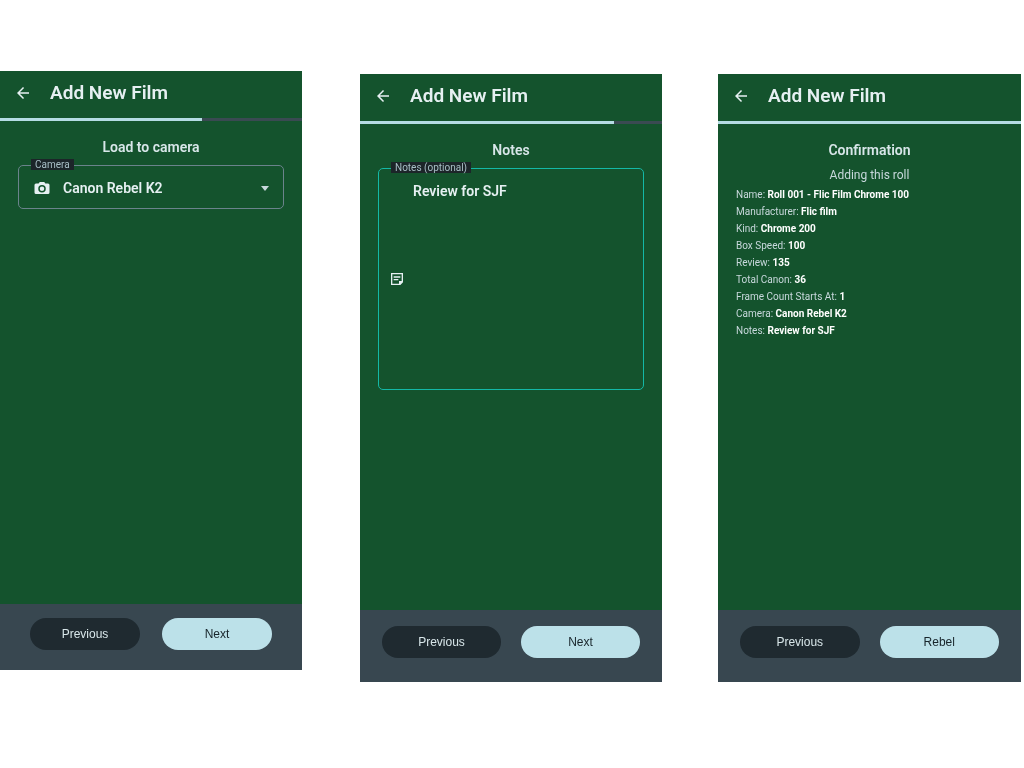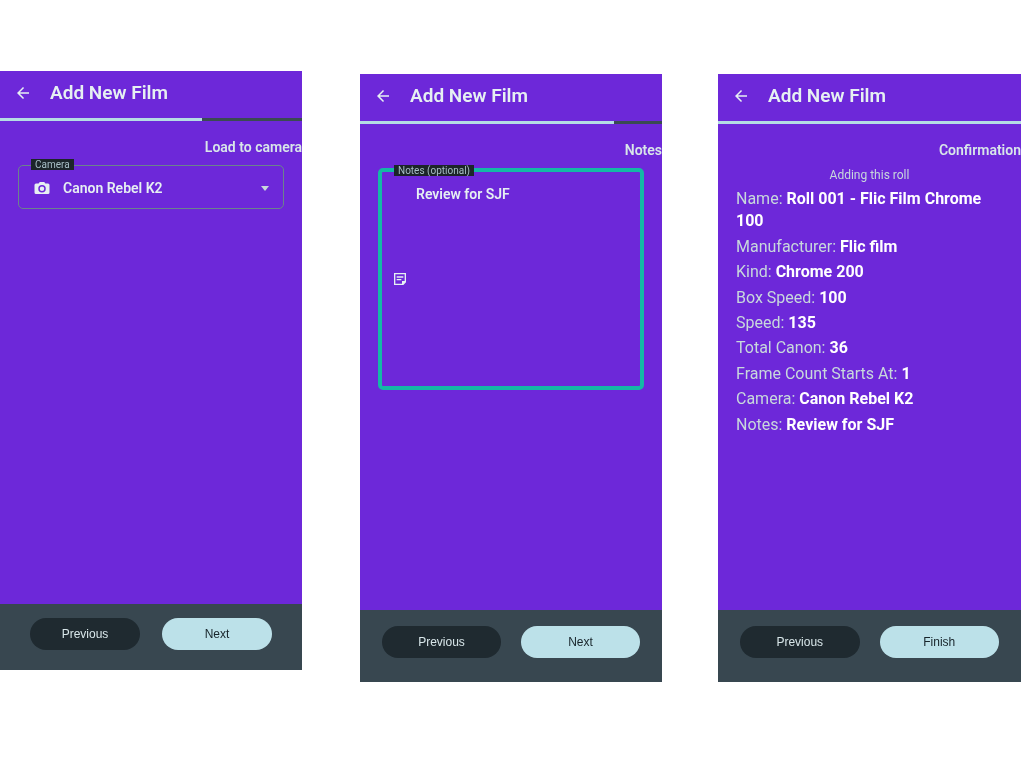--- a/index.html
+++ b/index.html
@@ -5,21 +5,21 @@
   * { box-sizing: border-box; margin: 0; padding: 0; }
   body {
     background: #ffffff;
     width: 1024px;
     height: 768px;
     font-family: -apple-system, BlinkMacSystemFont, "Segoe UI", Roboto, sans-serif;
     position: relative;
   }
   .phone {
     position: absolute;
-    background: #6d28d9;
+    background: #14532d;
     display: flex;
     flex-direction: column;
     overflow: hidden;
   }
   .phone1 { left: 0px; top: 71px; width: 302px; height: 599px; }
   .phone2 { left: 360px; top: 74px; width: 302px; height: 608px; }
   .phone3 { left: 718px; top: 74px; width: 303px; height: 608px; }
 
   .header {
     display: flex;
@@ -45,21 +45,21 @@
     height: 3px;
     background: #3a4a52;
     position: relative;
   }
   .progress-fill {
     position: absolute;
     left: 0; top: 0; bottom: 0;
     background: #b5dce4;
   }
   .section-title {
-    text-align: right;
+    text-align: center;
     color: #d8e6e9;
     font-size: 14px;
     font-weight: 600;
     margin-top: 18px;
     margin-bottom: 10px;
   }
   .field-wrap { padding: 0 18px; position: relative; }
   .field {
     border: 1px solid #6b838c;
     border-radius: 5px;
@@ -89,21 +89,21 @@
   }
   .caret {
     width: 0; height: 0;
     border-left: 4px solid transparent;
     border-right: 4px solid transparent;
     border-top: 5px solid #c8d8dc;
   }
 
   .notes-wrap { padding: 0 18px; position: relative; }
   .notes-field {
-    border: 4px solid #14b8a6;
+    border: 1px solid #14b8a6;
     border-radius: 5px;
     height: 222px;
     position: relative;
     padding: 14px 16px 14px 34px;
   }
   .notes-label {
     position: absolute;
     top: -7px;
     left: 12px;
     background: #1c2529;
@@ -128,21 +128,21 @@
 
   .confirm-body { padding: 0 18px; }
   .confirm-sub {
     text-align: center;
     color: #c8d8dc;
     font-size: 12px;
     margin-bottom: 6px;
   }
   .confirm-row {
     color: #c8d8dc;
-    font-size: 16px;
+    font-size: 10px;
     line-height: 1.4;
     margin-bottom: 3px;
   }
   .confirm-row b { color: #ffffff; font-weight: 700; }
 
   .spacer { flex: 1; }
 
   .footer {
     background: #384750;
     padding: 16px 22px 24px 22px;
@@ -249,24 +249,24 @@
   <div class="progress">
     <div class="progress-fill" style="width:100%"></div>
   </div>
   <div class="section-title">Confirmation</div>
   <div class="confirm-body">
     <div class="confirm-sub">Adding this roll</div>
     <div class="confirm-row"><span>Name: </span><b>Roll 001 - Flic Film Chrome 100</b></div>
     <div class="confirm-row"><span>Manufacturer: </span><b>Flic film</b></div>
     <div class="confirm-row"><span>Kind: </span><b>Chrome 200</b></div>
     <div class="confirm-row"><span>Box Speed: </span><b>100</b></div>
-    <div class="confirm-row"><span>Speed: </span><b>135</b></div>
+    <div class="confirm-row"><span>Review: </span><b>135</b></div>
     <div class="confirm-row"><span>Total Canon: </span><b>36</b></div>
     <div class="confirm-row"><span>Frame Count Starts At: </span><b>1</b></div>
     <div class="confirm-row"><span>Camera: </span><b>Canon Rebel K2</b></div>
     <div class="confirm-row"><span>Notes: </span><b>Review for SJF</b></div>
   </div>
   <div class="spacer"></div>
   <div class="footer">
     <button class="btn btn-prev">Previous</button>
-    <button class="btn btn-next">Finish</button>
+    <button class="btn btn-next">Rebel</button>
   </div>
 </div>
 
 </body></html>

